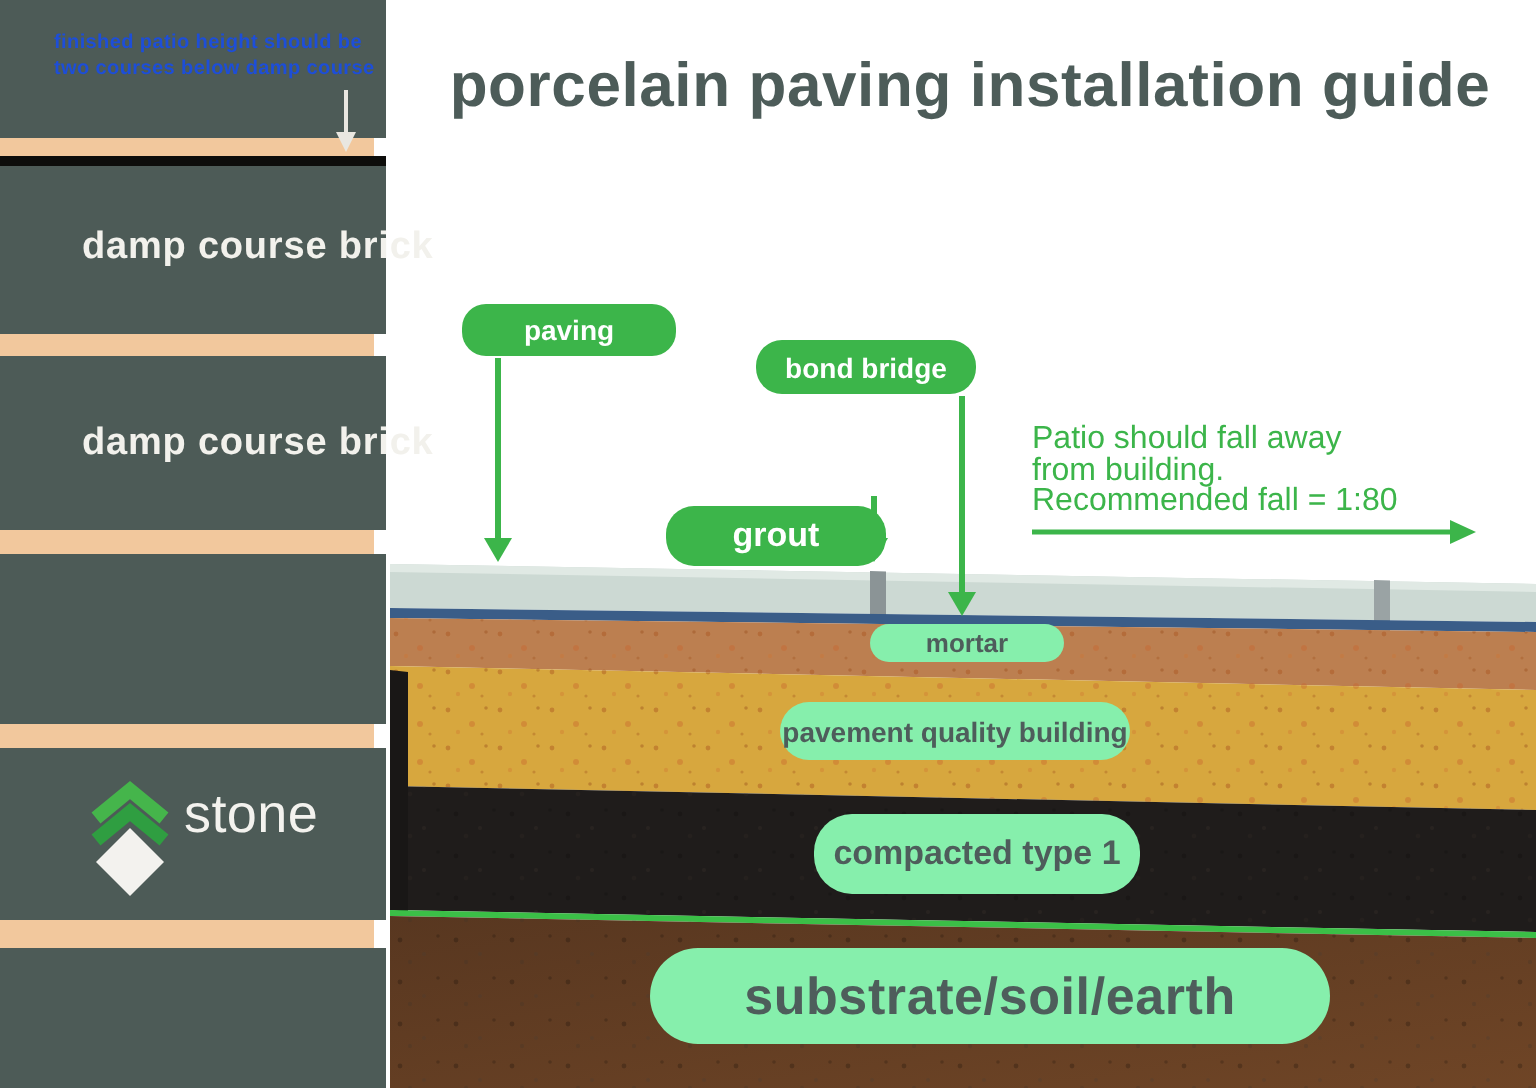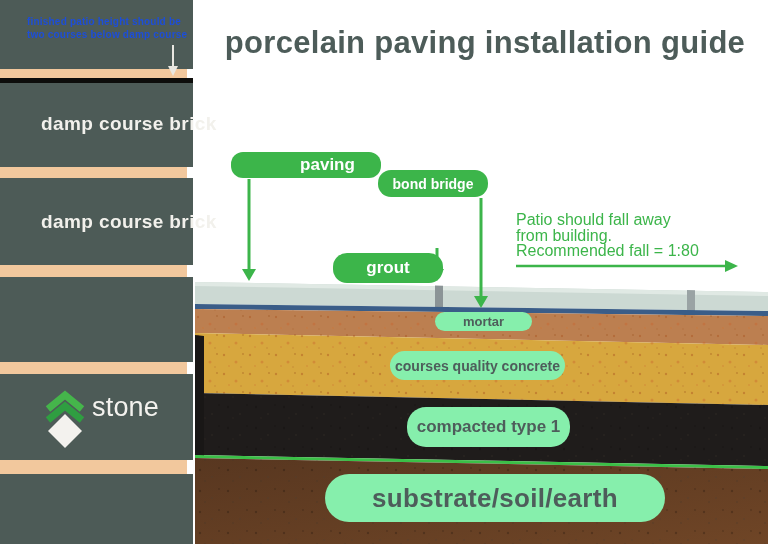--- a/index.html
+++ b/index.html
@@ -23,21 +23,21 @@
   
   .title{
     position:absolute;left:216px;top:25px;width:538px;text-align:center;
     font-size:31px;font-weight:bold;color:#4d5c59;letter-spacing:.3px;
   }
   
   .callout{
     position:absolute;background:#3cb54a;color:#ffffff;font-weight:bold;
     display:flex;align-items:center;justify-content:center;z-index:6;
   }
-  .co-paving{left:231px;top:152px;width:107px;height:26px;border-radius:12px;font-size:17px;padding-left:43px;}
+  .co-paving{left:231px;top:152px;width:107px;height:26px;border-radius:12px;font-size:14px;}
   .co-bond{left:378px;top:170px;width:110px;height:27px;border-radius:13px;font-size:14px;}
   .co-grout{left:333px;top:217px;width:110px;height:30px;border-radius:14px;font-size:17px;margin-top:36px;}
   
   .fall-note{
     position:absolute;left:516px;top:212px;color:#3cb54a;font-size:16px;
     line-height:15.5px;z-index:6;
   }
   
   .pill{
     position:absolute;background:#86efac;color:#4e5d5b;font-weight:bold;
@@ -155,21 +155,21 @@
   <div class="callout co-bond">bond bridge</div>
   <div class="callout co-grout">grout</div>
 
   <div class="fall-note">
     <div>Patio should fall away</div>
     <div>from building.</div>
     <div>Recommended fall = 1:80</div>
   </div>
 
   <div class="pill pill-mortar">mortar</div>
-  <div class="pill pill-concrete">courses quality concrete</div>
+  <div class="pill pill-concrete">pavement quality building</div>
   <div class="pill pill-type1">compacted type 1</div>
   <div class="pill pill-substrate">substrate/soil/earth</div>
 
   <div class="logo">
     <svg width="44" height="62" viewBox="0 0 44 62">
       <polyline points="4,19 21,5 38,19" fill="none" stroke="#45b54b" stroke-width="7"></polyline>
       <polyline points="4,30 21,16 38,30" fill="none" stroke="#2f9e41" stroke-width="7"></polyline>
       <polygon points="21,24 38,41 21,58 4,41" fill="#f3f2ee"></polygon>
     </svg>
     <div class="logo-words">

